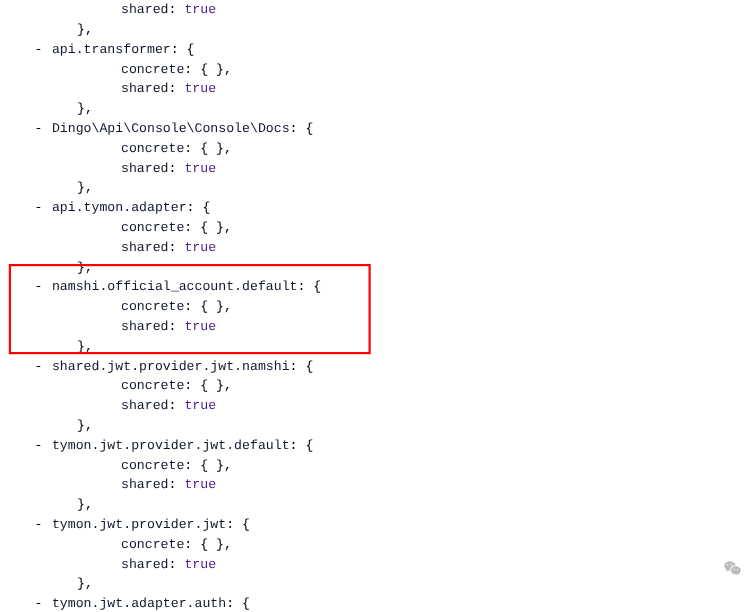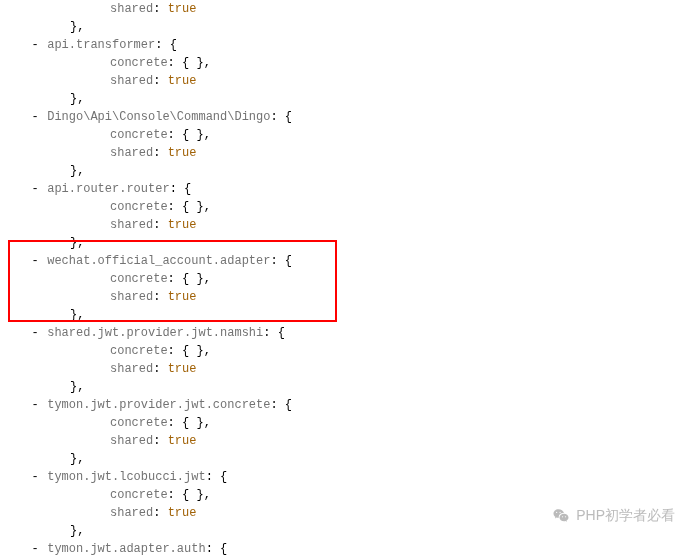--- a/index.html
+++ b/index.html
@@ -15,24 +15,24 @@
     overflow: hidden;
     position: relative;
   }
   .code-container {
     padding: 0 10px;
   }
   .line {
     white-space: pre;
     position: relative;
   }
-  .key { color: #737373; }
+  .key { color: #0f172a; }
   .punct { color: #000000; }
   .brace { color: #000000; }
-  .val-true { color: #a16207; }
+  .val-true { color: #4c1d95; }
   .toggle { color: #000000; cursor: pointer; user-select:none; display:inline-block; width:10px; text-align:center; }
   .indent1 { padding-left: 20px; }
   .indent2 { padding-left: 60px; }
   .indent3 { padding-left: 100px; }
   .highlight-box {
     position: absolute;
     border: 2px solid #ff0000;
     left: 8px;
     width: 325px;
     top: 240px;
@@ -60,49 +60,48 @@
 </head>
 <body>
 
 <div class="code-container" id="code">
     <div class="line indent3"><span class="key">shared</span><span class="punct">: </span><span class="val-true">true</span></div>
     <div class="line indent2"><span class="brace">},</span></div>
     <div class="line indent1"><span class="toggle">-</span> <span class="key">api.transformer</span><span class="punct">: </span><span class="brace">{</span></div>
     <div class="line indent3"><span class="key">concrete</span><span class="punct">: </span><span class="brace">{ }</span><span class="punct">,</span></div>
     <div class="line indent3"><span class="key">shared</span><span class="punct">: </span><span class="val-true">true</span></div>
     <div class="line indent2"><span class="brace">},</span></div>
-    <div class="line indent1"><span class="toggle">-</span> <span class="key">Dingo\Api\Console\Command\Dingo</span><span class="punct">: </span><span class="brace">{</span></div>
+    <div class="line indent1"><span class="toggle">-</span> <span class="key">Dingo\Api\Console\Console\Docs</span><span class="punct">: </span><span class="brace">{</span></div>
     <div class="line indent3"><span class="key">concrete</span><span class="punct">: </span><span class="brace">{ }</span><span class="punct">,</span></div>
     <div class="line indent3"><span class="key">shared</span><span class="punct">: </span><span class="val-true">true</span></div>
     <div class="line indent2"><span class="brace">},</span></div>
-    <div class="line indent1"><span class="toggle">-</span> <span class="key">api.router.router</span><span class="punct">: </span><span class="brace">{</span></div>
+    <div class="line indent1"><span class="toggle">-</span> <span class="key">api.tymon.adapter</span><span class="punct">: </span><span class="brace">{</span></div>
     <div class="line indent3"><span class="key">concrete</span><span class="punct">: </span><span class="brace">{ }</span><span class="punct">,</span></div>
     <div class="line indent3"><span class="key">shared</span><span class="punct">: </span><span class="val-true">true</span></div>
     <div class="line indent2"><span class="brace">},</span></div>
-    <div class="line indent1"><span class="toggle">-</span> <span class="key">wechat.official_account.adapter</span><span class="punct">: </span><span class="brace">{</span></div>
+    <div class="line indent1"><span class="toggle">-</span> <span class="key">namshi.official_account.default</span><span class="punct">: </span><span class="brace">{</span></div>
     <div class="line indent3"><span class="key">concrete</span><span class="punct">: </span><span class="brace">{ }</span><span class="punct">,</span></div>
     <div class="line indent3"><span class="key">shared</span><span class="punct">: </span><span class="val-true">true</span></div>
     <div class="line indent2"><span class="brace">},</span></div>
     <div class="line indent1"><span class="toggle">-</span> <span class="key">shared.jwt.provider.jwt.namshi</span><span class="punct">: </span><span class="brace">{</span></div>
     <div class="line indent3"><span class="key">concrete</span><span class="punct">: </span><span class="brace">{ }</span><span class="punct">,</span></div>
     <div class="line indent3"><span class="key">shared</span><span class="punct">: </span><span class="val-true">true</span></div>
     <div class="line indent2"><span class="brace">},</span></div>
-    <div class="line indent1"><span class="toggle">-</span> <span class="key">tymon.jwt.provider.jwt.concrete</span><span class="punct">: </span><span class="brace">{</span></div>
+    <div class="line indent1"><span class="toggle">-</span> <span class="key">tymon.jwt.provider.jwt.default</span><span class="punct">: </span><span class="brace">{</span></div>
     <div class="line indent3"><span class="key">concrete</span><span class="punct">: </span><span class="brace">{ }</span><span class="punct">,</span></div>
     <div class="line indent3"><span class="key">shared</span><span class="punct">: </span><span class="val-true">true</span></div>
     <div class="line indent2"><span class="brace">},</span></div>
-    <div class="line indent1"><span class="toggle">-</span> <span class="key">tymon.jwt.lcobucci.jwt</span><span class="punct">: </span><span class="brace">{</span></div>
+    <div class="line indent1"><span class="toggle">-</span> <span class="key">tymon.jwt.provider.jwt</span><span class="punct">: </span><span class="brace">{</span></div>
     <div class="line indent3"><span class="key">concrete</span><span class="punct">: </span><span class="brace">{ }</span><span class="punct">,</span></div>
     <div class="line indent3"><span class="key">shared</span><span class="punct">: </span><span class="val-true">true</span></div>
     <div class="line indent2"><span class="brace">},</span></div>
     <div class="line indent1"><span class="toggle">-</span> <span class="key">tymon.jwt.adapter.auth</span><span class="punct">: </span><span class="brace">{</span></div>
   </div>
 
 <div class="highlight-box"></div>
 
 <div class="watermark">
   <span class="wm-icon">
     <svg viewBox="0 0 24 24" fill="#b0b0b0">
       <path d="M8.5 3C4.9 3 2 5.6 2 8.8c0 1.8 1 3.4 2.5 4.5l-.6 2 2.3-1.2c.7.2 1.5.3 2.3.3.2 0 .5 0 .7-.1-.1-.4-.2-.9-.2-1.3 0-2.8 2.7-5 6-5 .3 0 .6 0 .9.1C15.3 5 12.2 3 8.5 3zm-2.3 3.2c.5 0 .9.4.9.9s-.4.9-.9.9-.9-.4-.9-.9.4-.9.9-.9zm4.6 0c.5 0 .9.4.9.9s-.4.9-.9.9-.9-.4-.9-.9.4-.9.9-.9zM16 9c-3.3 0-6 2.2-6 5s2.7 5 6 5c.7 0 1.3-.1 1.9-.3l2 1-.5-1.7c1.5-.9 2.6-2.4 2.6-4 0-2.8-2.7-5-6-5zm-2 3.2c.4 0 .8.3.8.8s-.3.8-.8.8-.8-.3-.8-.8.3-.8.8-.8zm4 0c.4 0 .8.3.8.8s-.3.8-.8.8-.8-.3-.8-.8.3-.8.8-.8z"></path>
     </svg>
   </span>
-  <span>PHP初学者必看</span>
 </div>
 
 </body></html>

